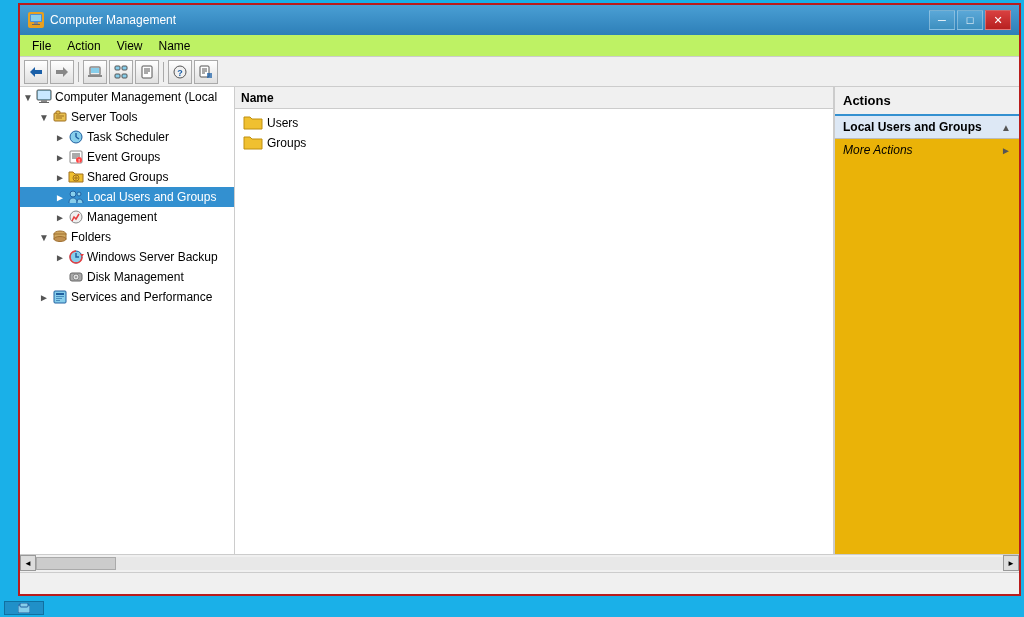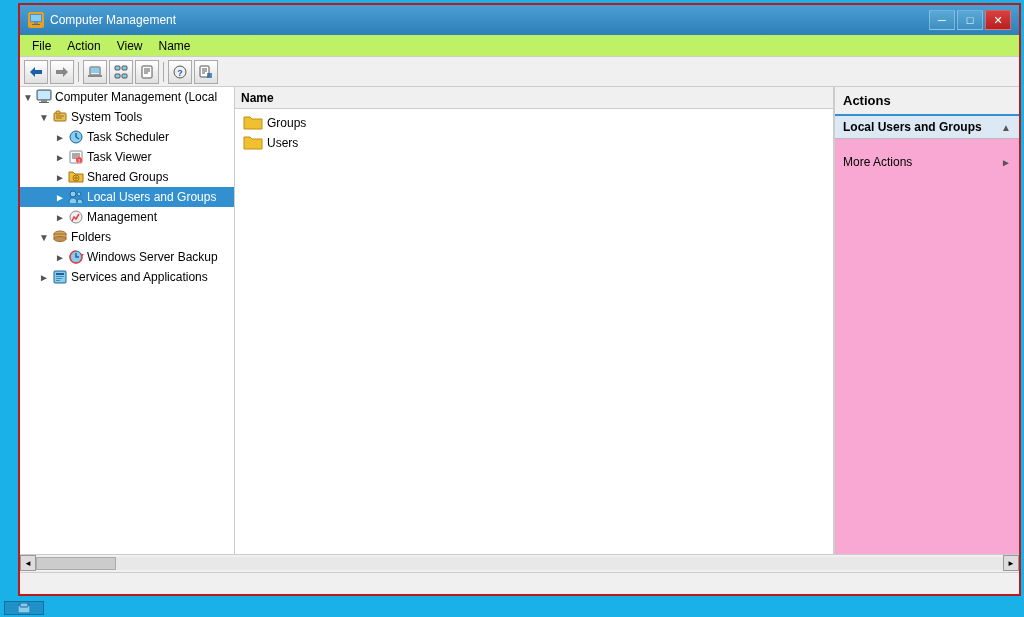--- a/index.html
+++ b/index.html
@@ -186,21 +186,21 @@
       height: 16px;
       margin-right: 4px;
       display: flex;
       align-items: center;
       justify-content: center;
     }
 
     
     .actions-panel {
       width: 185px;
-      background: #f9a8d4;
+      background: #eab308;
       flex-shrink: 0;
       border-left: 1px solid #ccc;
       display: flex;
       flex-direction: column;
     }
     .actions-title {
       background: #f0f0f0;
       border-bottom: 2px solid #3390d0;
       padding: 6px 8px;
       font-size: 13px;
@@ -213,26 +213,27 @@
       font-size: 12px;
       font-weight: bold;
       color: #000;
       display: flex;
       align-items: center;
       justify-content: space-between;
       cursor: pointer;
       border-bottom: 1px solid #bbb;
     }
     .action-item {
-      padding: 16px 8px;
+      padding: 4px 8px;
       font-size: 12px;
       cursor: pointer;
       display: flex;
       align-items: center;
       justify-content: space-between;
+      font-style: italic;
     }
     .action-arrow {
       font-size: 10px;
       color: #555;
     }
 
     
     .status-bar {
       height: 22px;
       background: #f0f0f0;
@@ -377,21 +378,21 @@
         <div class="tree-item indent-1">
           <div class="expand-btn">▼</div>
           <div class="tree-icon">
             <svg width="16" height="16" viewBox="0 0 16 16">
               <rect x="2" y="4" width="12" height="8" rx="1" fill="#e8c050" stroke="#a07020" stroke-width="1"></rect>
               <rect x="4" y="2" width="4" height="3" rx="1" fill="#e8c050" stroke="#a07020" stroke-width="1"></rect>
               <line x1="4" y1="7" x2="12" y2="7" stroke="#a07020" stroke-width="1"></line>
               <line x1="4" y1="9" x2="10" y2="9" stroke="#a07020" stroke-width="1"></line>
             </svg>
           </div>
-          <span class="item-text">System Tools</span>
+          <span class="item-text">Server Tools</span>
         </div>
 
         <div class="tree-item indent-2">
           <div class="expand-btn">►</div>
           <div class="tree-icon">
             <svg width="16" height="16" viewBox="0 0 16 16">
               <circle cx="8" cy="8" r="6" fill="#87ceeb" stroke="#2060a0" stroke-width="1"></circle>
               <line x1="8" y1="4" x2="8" y2="8" stroke="#2060a0" stroke-width="1.5"></line>
               <line x1="8" y1="8" x2="11" y2="10" stroke="#2060a0" stroke-width="1.5"></line>
             </svg>
@@ -404,21 +405,21 @@
           <div class="tree-icon">
             <svg width="16" height="16" viewBox="0 0 16 16">
               <rect x="2" y="2" width="12" height="12" rx="1" fill="white" stroke="#888" stroke-width="1"></rect>
               <line x1="4" y1="5" x2="12" y2="5" stroke="#555" stroke-width="1"></line>
               <line x1="4" y1="7" x2="12" y2="7" stroke="#555" stroke-width="1"></line>
               <line x1="4" y1="9" x2="9" y2="9" stroke="#555" stroke-width="1"></line>
               <circle cx="11" cy="11" r="3" fill="#ff4444"></circle>
               <text x="11" y="13.5" text-anchor="middle" font-size="5" font-weight="bold" fill="white">!</text>
             </svg>
           </div>
-          <span class="item-text">Task Viewer</span>
+          <span class="item-text">Event Groups</span>
         </div>
 
         <div class="tree-item indent-2">
           <div class="expand-btn">►</div>
           <div class="tree-icon">
             <svg width="16" height="16" viewBox="0 0 16 16">
               <path d="M1,5 L1,13 L15,13 L15,5 L7,5 L5,3 L1,3 Z" fill="#f0c030" stroke="#a07020" stroke-width="1"></path>
               <circle cx="8" cy="9" r="3" fill="none" stroke="#a07020" stroke-width="1"></circle>
               <line x1="8" y1="7" x2="8" y2="11" stroke="#a07020" stroke-width="1"></line>
               <line x1="6" y1="9" x2="10" y2="9" stroke="#a07020" stroke-width="1"></line>
@@ -470,59 +471,70 @@
             <svg width="16" height="16" viewBox="0 0 16 16">
               <circle cx="8" cy="8" r="6" fill="#87ceeb" stroke="#2060a0" stroke-width="1"></circle>
               <path d="M8,4 L8,8 L11,8" fill="none" stroke="#2060a0" stroke-width="1.5"></path>
               <path d="M8,2 A6,6 0 1,0 14,8" fill="none" stroke="#e84040" stroke-width="1.5"></path>
               <polygon points="12,5 14,8 16,5" fill="#e84040"></polygon>
             </svg>
           </div>
           <span class="item-text">Windows Server Backup</span>
         </div>
 
+        <div class="tree-item indent-2">
+          <div class="expand-btn" style="visibility:hidden;"></div>
+          <div class="tree-icon">
+            <svg width="16" height="16" viewBox="0 0 16 16">
+              <rect x="2" y="4" width="12" height="8" rx="2" fill="#aaa" stroke="#666" stroke-width="1"></rect>
+              <circle cx="8" cy="8" r="3" fill="#ddd" stroke="#888" stroke-width="1"></circle>
+              <circle cx="8" cy="8" r="1" fill="#888"></circle>
+            </svg>
+          </div>
+          <span class="item-text">Disk Management</span>
+        </div>
 
         <div class="tree-item indent-1">
           <div class="expand-btn">►</div>
           <div class="tree-icon">
             <svg width="16" height="16" viewBox="0 0 16 16">
               <rect x="2" y="2" width="12" height="12" rx="1" fill="#87ceeb" stroke="#2060a0" stroke-width="1"></rect>
               <rect x="4" y="4" width="8" height="2" fill="#2060a0"></rect>
               <rect x="4" y="7" width="8" height="1" fill="#2060a0" opacity="0.6"></rect>
               <rect x="4" y="9" width="6" height="1" fill="#2060a0" opacity="0.6"></rect>
               <rect x="4" y="11" width="4" height="1" fill="#2060a0" opacity="0.6"></rect>
             </svg>
           </div>
-          <span class="item-text">Services and Applications</span>
+          <span class="item-text">Services and Performance</span>
         </div>
       </div>
 
       <div class="center-panel">
         <div class="content-header">
           <span>Name</span>
         </div>
         <div class="content-list">
+
+          <div class="content-item">
+            <div class="folder-icon">
+              <svg width="20" height="16" viewBox="0 0 20 16">
+                <path d="M1,4 L1,14 L19,14 L19,4 L9,4 L7,2 L1,2 Z" fill="#f0c030" stroke="#c09010" stroke-width="1"></path>
+              </svg>
+            </div>
+            <span>Users</span>
+          </div>
 
           <div class="content-item">
             <div class="folder-icon">
               <svg width="20" height="16" viewBox="0 0 20 16">
                 <path d="M1,4 L1,14 L19,14 L19,4 L9,4 L7,2 L1,2 Z" fill="#f0c030" stroke="#c09010" stroke-width="1"></path>
               </svg>
             </div>
             <span>Groups</span>
           </div>
-
-          <div class="content-item">
-            <div class="folder-icon">
-              <svg width="20" height="16" viewBox="0 0 20 16">
-                <path d="M1,4 L1,14 L19,14 L19,4 L9,4 L7,2 L1,2 Z" fill="#f0c030" stroke="#c09010" stroke-width="1"></path>
-              </svg>
-            </div>
-            <span>Users</span>
-          </div>
         </div>
       </div>
 
       <div class="actions-panel">
         <div class="actions-title">Actions</div>
         <div class="action-section-header">
           <span>Local Users and Groups</span>
           <span style="font-size:10px; color:#555;">▲</span>
         </div>
         <div class="action-item">

